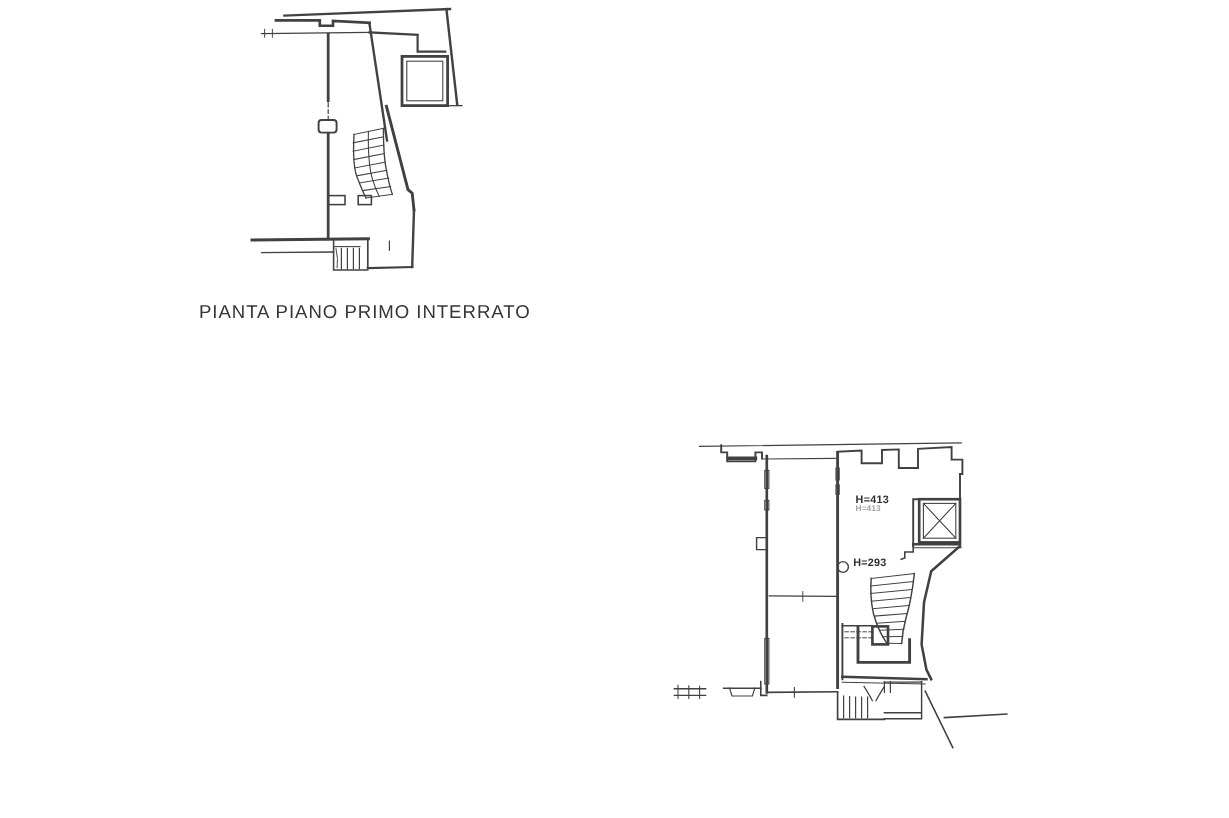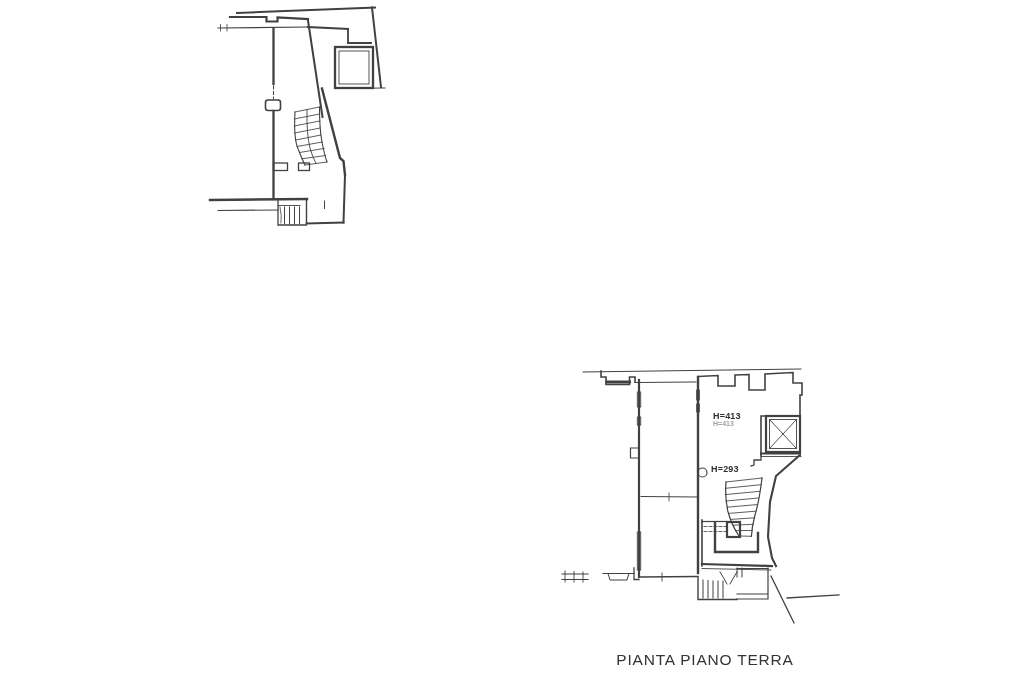--- a/index.html
+++ b/index.html
@@ -85,20 +85,21 @@
     </g>
 
     <g>
       <path class="ink" stroke-width="1.3" d="M128,200 L128,225 L156.5,225"></path>
       <path class="ink" stroke-width="0.9" d="M128,205.5 L150,205.5"></path>
       <path class="ink" stroke-width="1" d="M134.5,207 L134.5,224 M139.5,207 L139.5,224 M144.5,207 L144.5,224 M149.5,207 L149.5,224"></path>
       <path class="ink" stroke-width="0.8" d="M130,207 Q132,216 131,223"></path>
     </g>
   </svg>
 
+  <div class="caption" style="left:304px;top:252px;">PIANTA PIANO PRIMO INTERRATO</div>
 
   <svg class="plan" style="left:555px;top:362px;" width="290" height="272" viewBox="0 0 290 272">
 
     <g>
 
       <path class="ink" stroke-width="1" d="M28,10 L246,7"></path>
 
       <path class="ink" stroke-width="1.6" d="M46,9 L46,15 L51,15 L51,22.5 L74.5,22.5 L74.5,15 L80,15 L80,20"></path>
       <path class="ink" stroke-width="3" d="M52,20 L74.5,20"></path>
 
@@ -182,15 +183,14 @@
     </g>
 
     <g>
       <circle class="ink" stroke-width="1.2" fill="#ffffff" cx="147.5" cy="110.5" r="4.5"></circle>
       <text class="anno" x="158" y="57" font-size="9" letter-spacing="0.2">H=413</text>
       <text class="anno" x="158" y="64" font-size="7" opacity="0.45">H=413</text>
       <text class="anno" x="156" y="110" font-size="9" letter-spacing="0.2">H=293</text>
     </g>
   </svg>
 
-  <div class="caption" style="left:705px;top:651px;">PIANTA PIANO TERRA</div>
 
 </div>
 
 </body></html>

